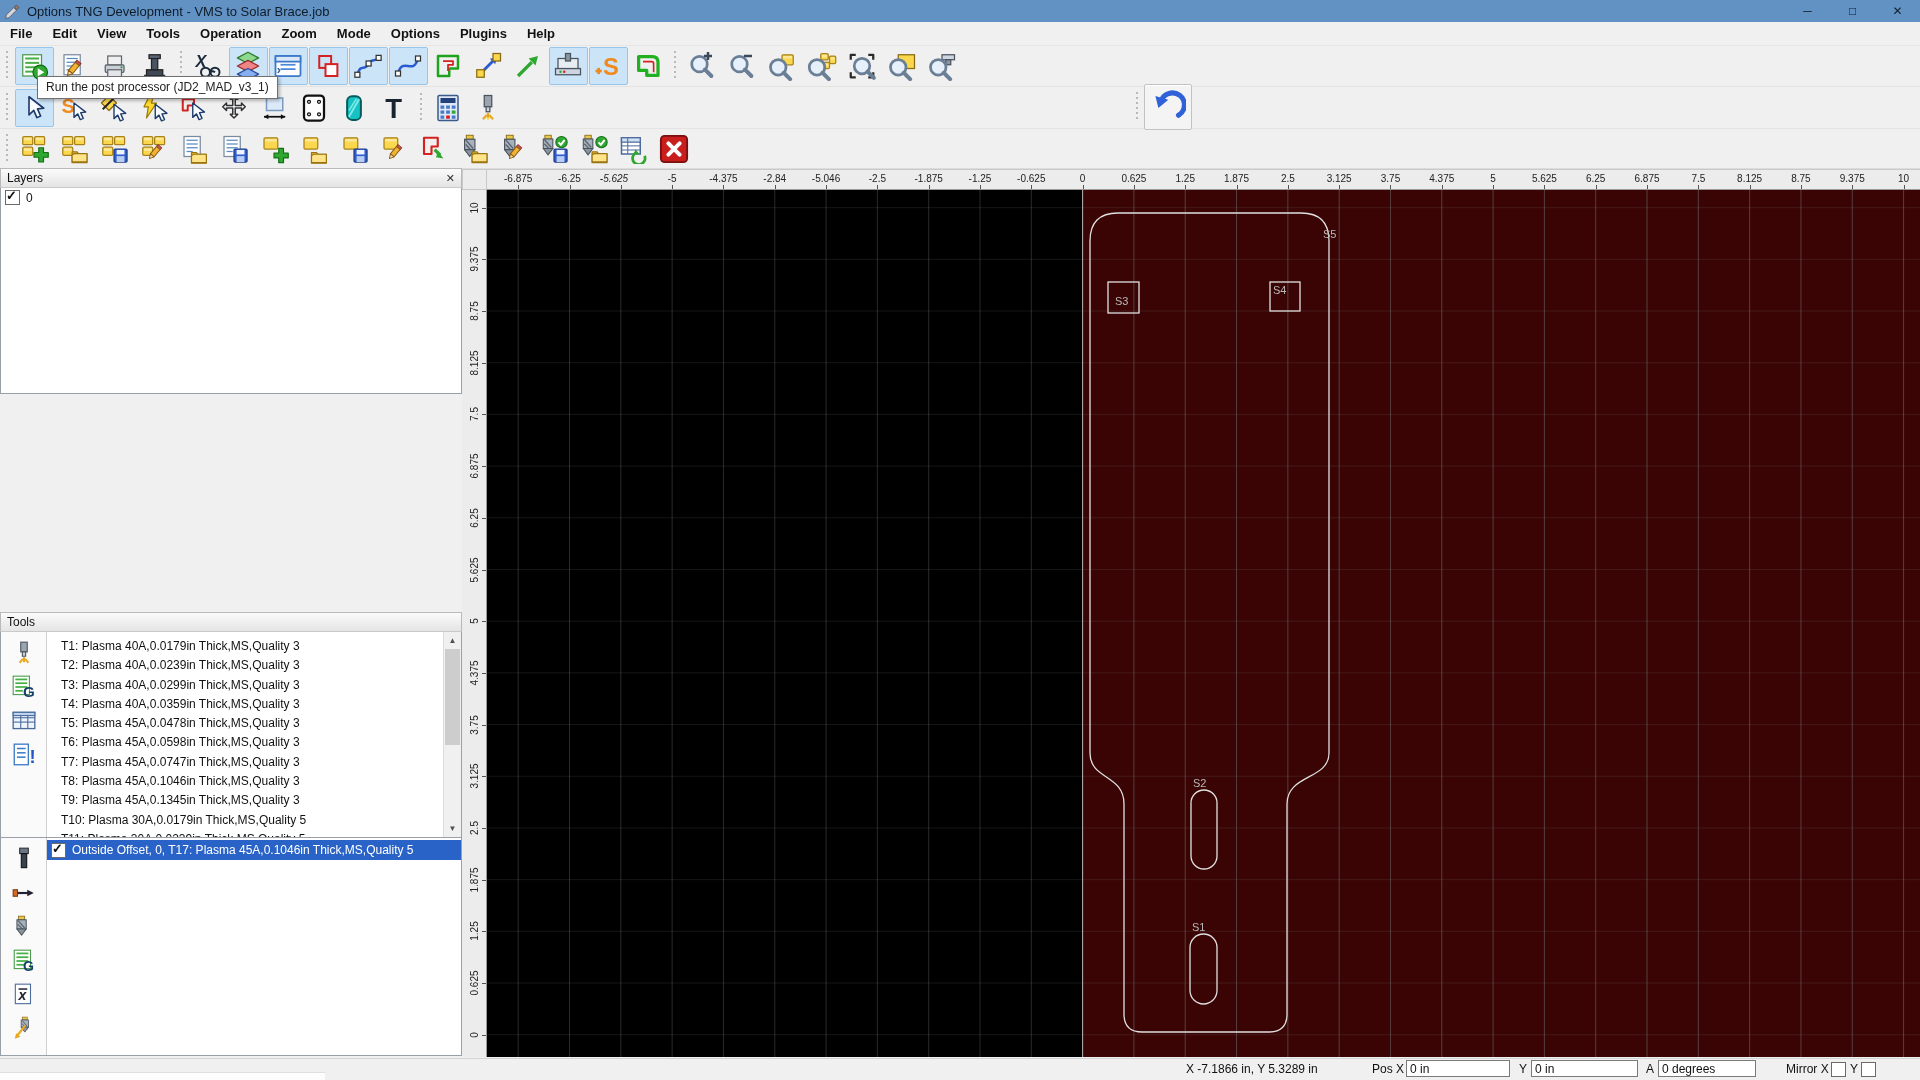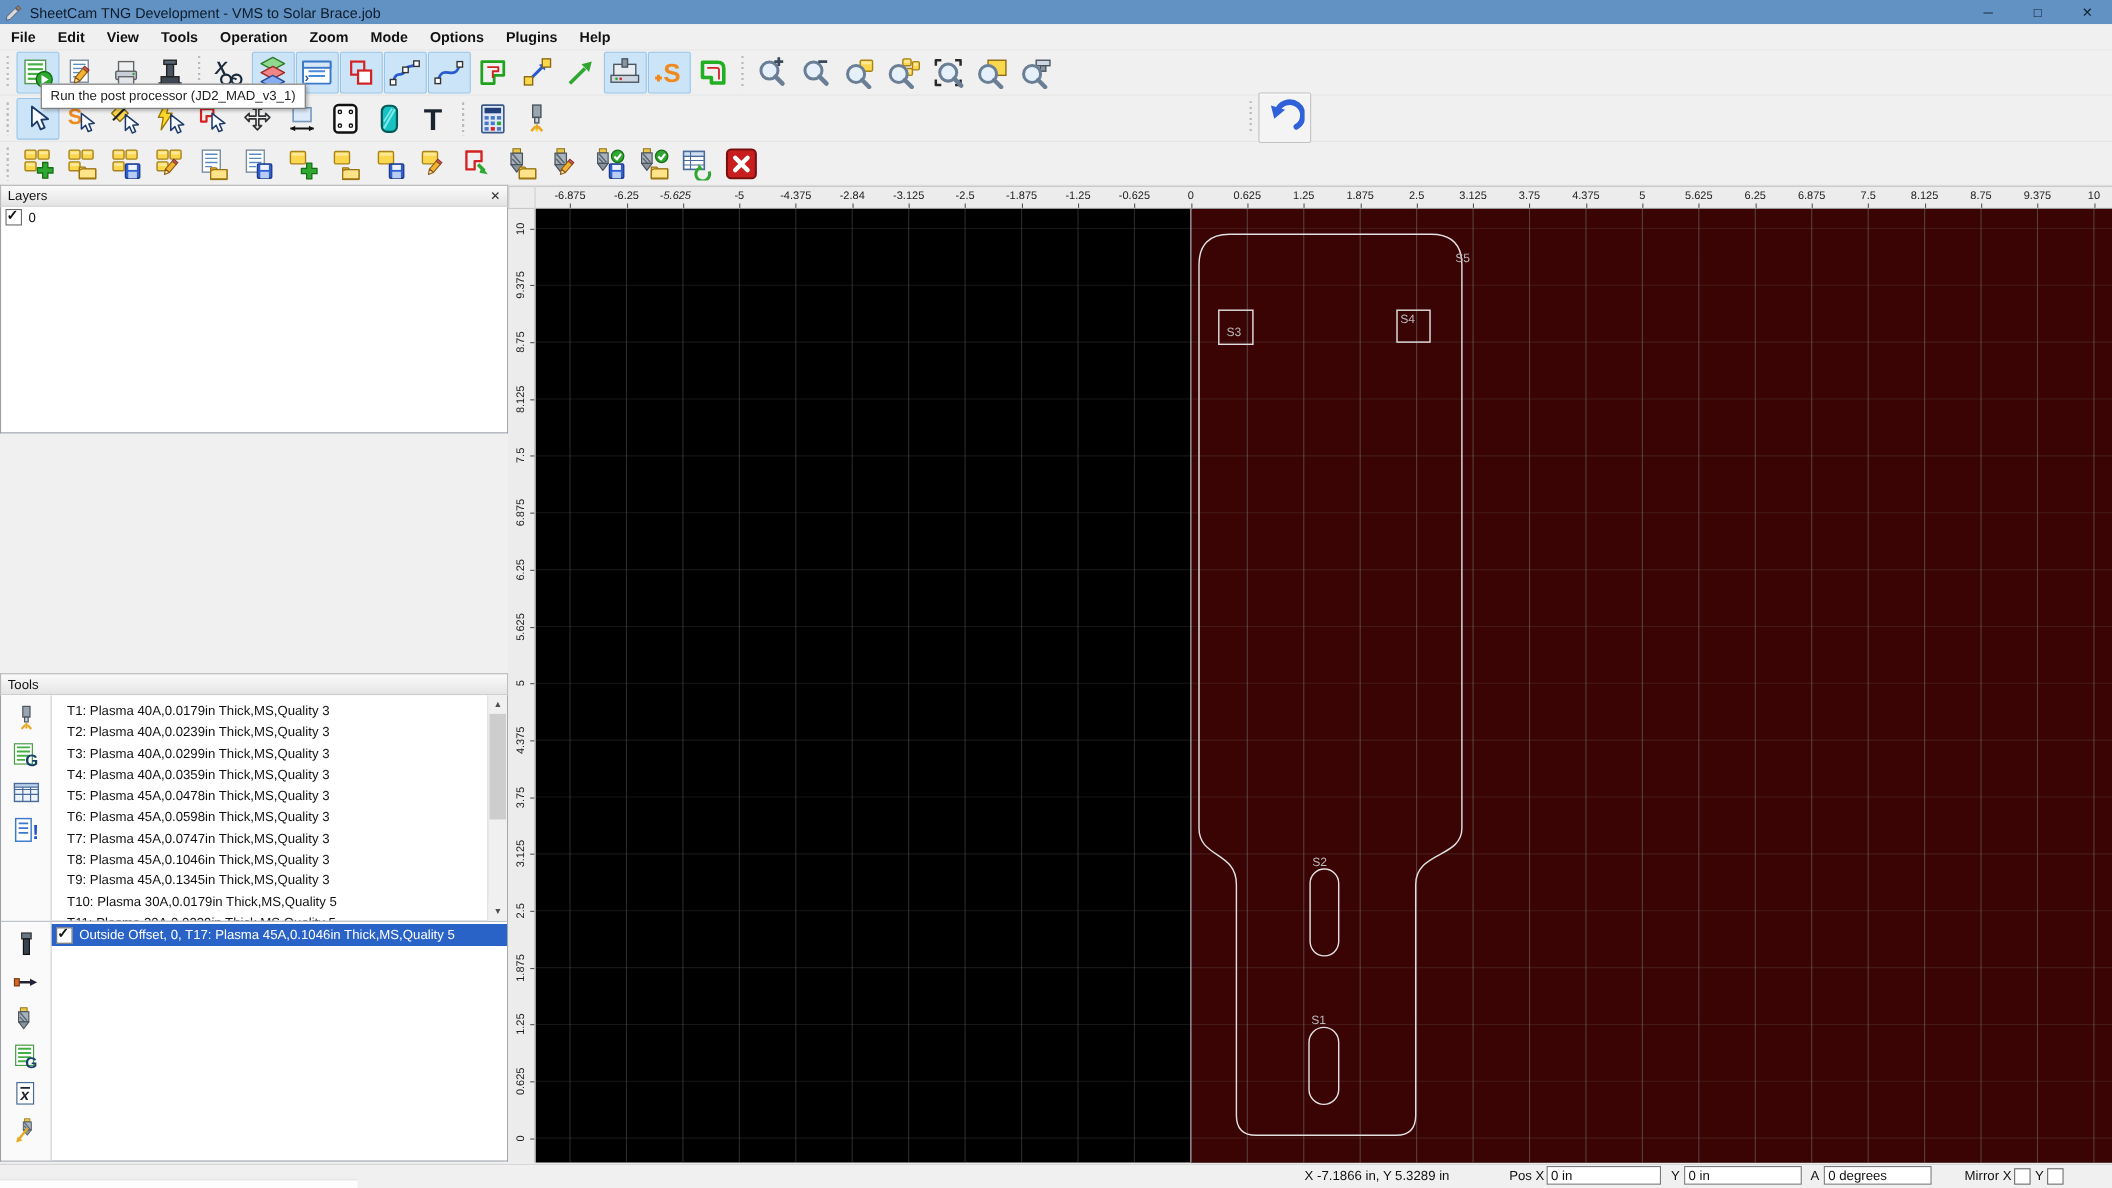--- a/index.html
+++ b/index.html
@@ -85,21 +85,21 @@
 </head>
 <body>
 
 <div id="app">
 
   <div id="titlebar">
     <svg class="appicon" viewBox="0 0 24 24">
       <path d="M2 18 L13 7 l4 4 -11 11 -5 1 z" fill="#d8d8d8" stroke="#445" stroke-width="1"></path>
       <path d="M14 6 l3 -3 4 4 -3 3 z" fill="#9a7a5a" stroke="#445" stroke-width="1"></path>
     </svg>
-    <span>SheetCam TNG Development - VMS to Solar Brace.job</span>
+    <span>Options TNG Development - VMS to Solar Brace.job</span>
     <div id="wincontrols">
       <div class="winbtn">─</div>
       <div class="winbtn">□</div>
       <div class="winbtn">✕</div>
     </div>
   </div>
 
   <div id="menubar">
       <div class="menuitem">File</div>
       <div class="menuitem">Edit</div>
@@ -894,21 +894,21 @@
       <span class="rxlab" style="left: 82.51px;">-6.25</span>
       <span class="rxtick" style="left: 82.51px;"></span>
       <span class="rxlab" style="left: 127px; font-style: italic;">-5.625</span>
       <span class="rxtick" style="left: 133.82px;"></span>
       <span class="rxlab" style="left: 185.13px;">-5</span>
       <span class="rxtick" style="left: 185.13px;"></span>
       <span class="rxlab" style="left: 236.44px;">-4.375</span>
       <span class="rxtick" style="left: 236.44px;"></span>
       <span class="rxlab" style="left: 287.75px;">-2.84</span>
       <span class="rxtick" style="left: 287.75px;"></span>
-      <span class="rxlab" style="left: 339.06px;">-3.125</span>
+      <span class="rxlab" style="left: 339.06px;">-5.046</span>
       <span class="rxtick" style="left: 339.06px;"></span>
       <span class="rxlab" style="left: 390.37px;">-2.5</span>
       <span class="rxtick" style="left: 390.37px;"></span>
       <span class="rxlab" style="left: 441.68px;">-1.875</span>
       <span class="rxtick" style="left: 441.68px;"></span>
       <span class="rxlab" style="left: 492.99px;">-1.25</span>
       <span class="rxtick" style="left: 492.99px;"></span>
       <span class="rxlab" style="left: 544.3px;">-0.625</span>
       <span class="rxtick" style="left: 544.3px;"></span>
       <span class="rxlab" style="left: 595.61px;">0</span>

